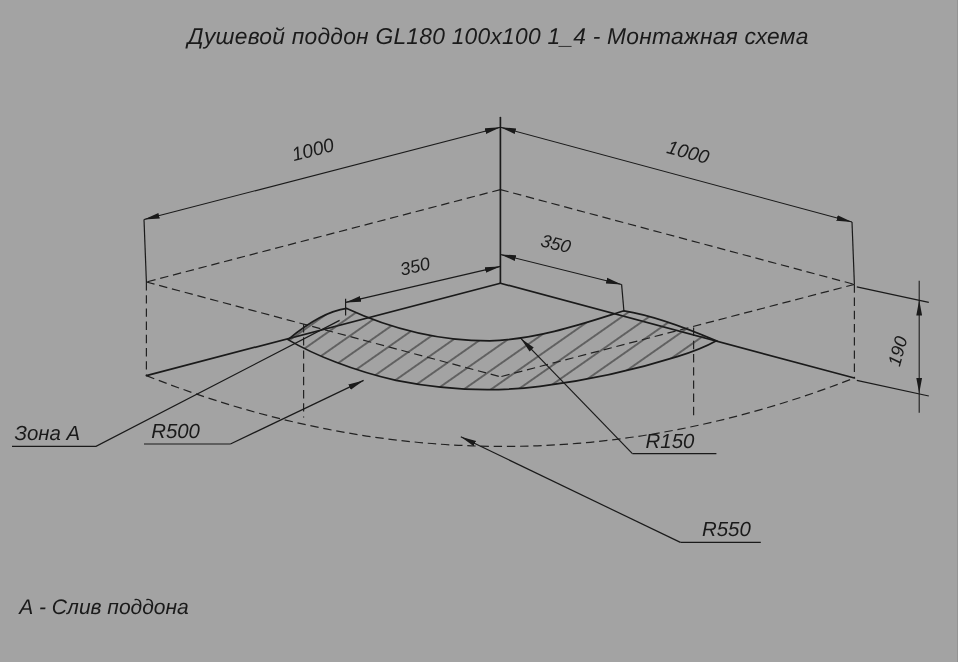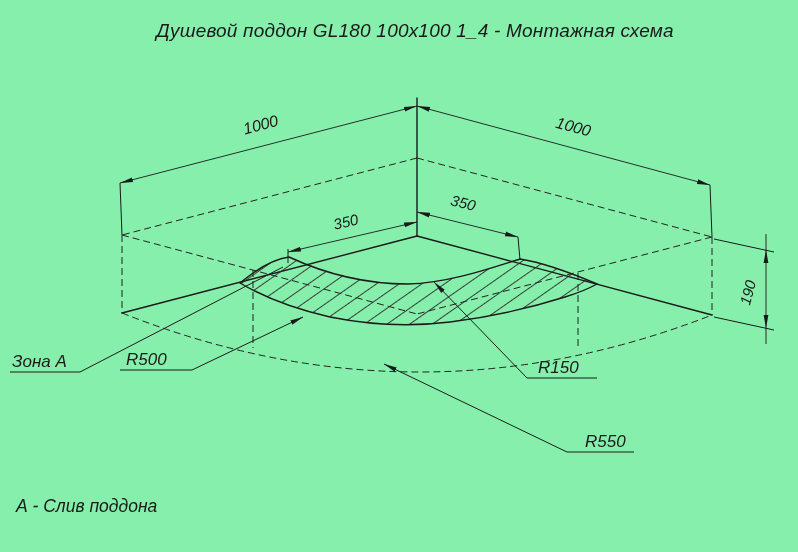--- a/index.html
+++ b/index.html
@@ -1,17 +1,17 @@
 <!DOCTYPE html>
 <html><head>
 <meta charset="utf-8">
 <style>
   html,body{margin:0;padding:0;background:#888;}
   .page{
-    width:798px;height:552px;background:#86efac;position:relative;
+    width:798px;height:552px;background:#a3a3a3;position:relative;
     font-family:"Liberation Sans", sans-serif;overflow:hidden;margin:0 auto;
   }
   svg{display:block;}
   text{fill:#1a1a1a;font-style:italic;}
   .t-title{font-size:19px;letter-spacing:.2px;}
   .t-note{font-size:17.5px;}
   .t-dim{font-size:16px;}
   .t-dim-s{font-size:15px;}
   .t-lbl{font-size:17px;}
   .ln{stroke:#1a1a1a;stroke-width:1.4;fill:none;stroke-linecap:round;}

